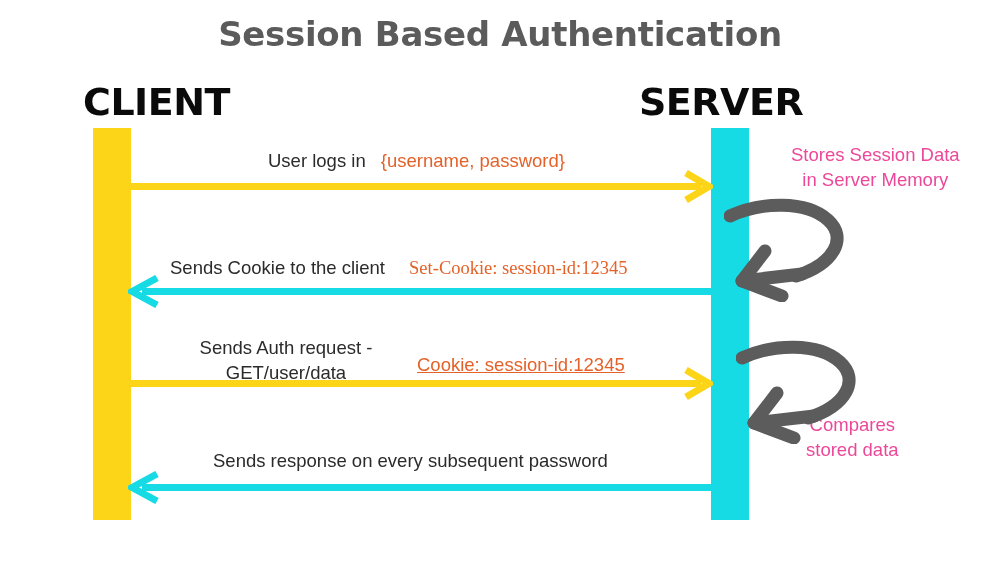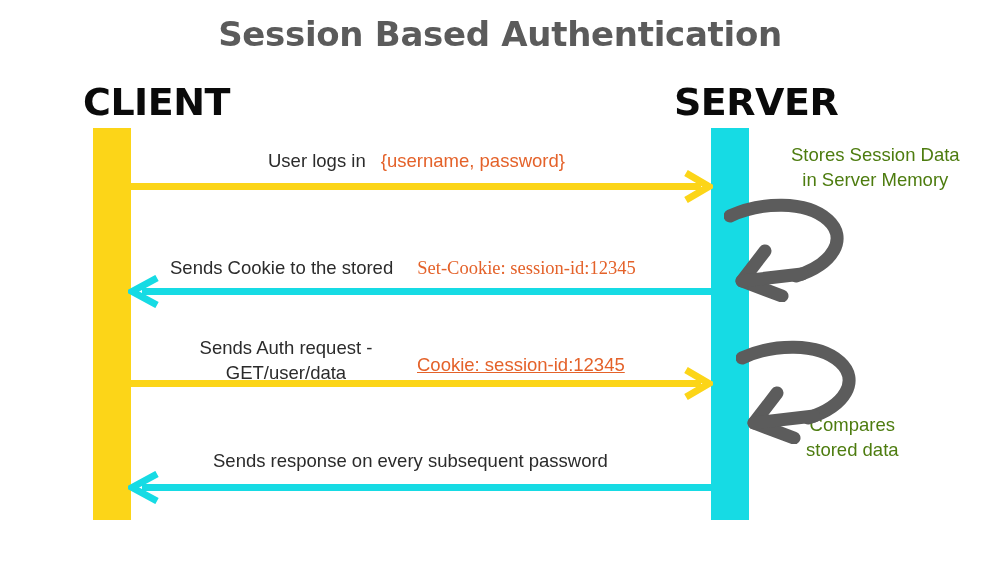--- a/index.html
+++ b/index.html
@@ -34,21 +34,21 @@
   .lifeline-label {
     position: absolute;
     font-family: "DejaVu Sans", sans-serif;
     font-size: 38px;
     font-weight: bold;
     color: #0a0a0a;
     letter-spacing: -0.5px;
     white-space: nowrap;
   }
   #client-label { left: 43px;  top: 80px; margin-left: 40px; }
-  #server-label { left: 674px; top: 80px; }
+  #server-label { left: 639px; top: 80px; }
 
   
   .lifeline-bar {
     position: absolute;
     top: 128px;
     height: 392px;
   }
   #client-bar {
     left: 93px;
     width: 38px;
@@ -81,21 +81,21 @@
   #msg3-main { left: 189px; top: 335px; text-align: center; width: 194px; }
   #msg3-payload { left: 417px; top: 352px; color: #e4622a; text-decoration: underline; }
   #msg4-text { left: 213px; top: 448px; }
 
   
   .note {
     position: absolute;
     font-family: "Liberation Sans", sans-serif;
     font-size: 18.5px;
     line-height: 25px;
-    color: #4d7c0f;
+    color: #ec4899;
     text-align: center;
     white-space: nowrap;
   }
   #note1 { left: 791px; top: 142px; }
   #note2 { left: 806px; top: 412px; }
 
   .note-arrow { position: absolute; }
   .note-arrow svg { display: block; }
   #note1-arrow { left: 724px; top: 186px; }
   #note2-arrow { left: 736px; top: 328px; }
@@ -124,21 +124,21 @@
     <span class="payload" style="margin-left:10px;">{username, password}</span>
   </div>
 
   <div class="msg-arrow" id="msg2-arrow" style="left:128px; top:275px;">
     <svg width="586" height="33" viewBox="0 0 586 33">
       <path d="M586 16.5 H14" stroke="#16dbe4" stroke-width="7" fill="none"></path>
       <path d="M29 3 L4 16.5 L29 30" stroke="#16dbe4" stroke-width="7" fill="none" stroke-linecap="butt" stroke-linejoin="miter"></path>
     </svg>
   </div>
   <div class="msg-text" id="msg2-text">
-    <span>Sends Cookie to the stored</span>
+    <span>Sends Cookie to the client</span>
     <span class="payload" style="margin-left:19px;font-family:Liberation Serif, serif;">Set-Cookie: session-id:12345</span>
   </div>
 
   <div class="msg-arrow" id="msg3-arrow" style="left:131px; top:367px;">
     <svg width="582" height="33" viewBox="0 0 582 33">
       <path d="M0 16.5 H570" stroke="#fcd518" stroke-width="7" fill="none"></path>
       <path d="M555 3 L578 16.5 L555 30" stroke="#fcd518" stroke-width="7" fill="none" stroke-linecap="butt" stroke-linejoin="miter"></path>
     </svg>
   </div>
   <div class="msg-text stack" id="msg3-main">

